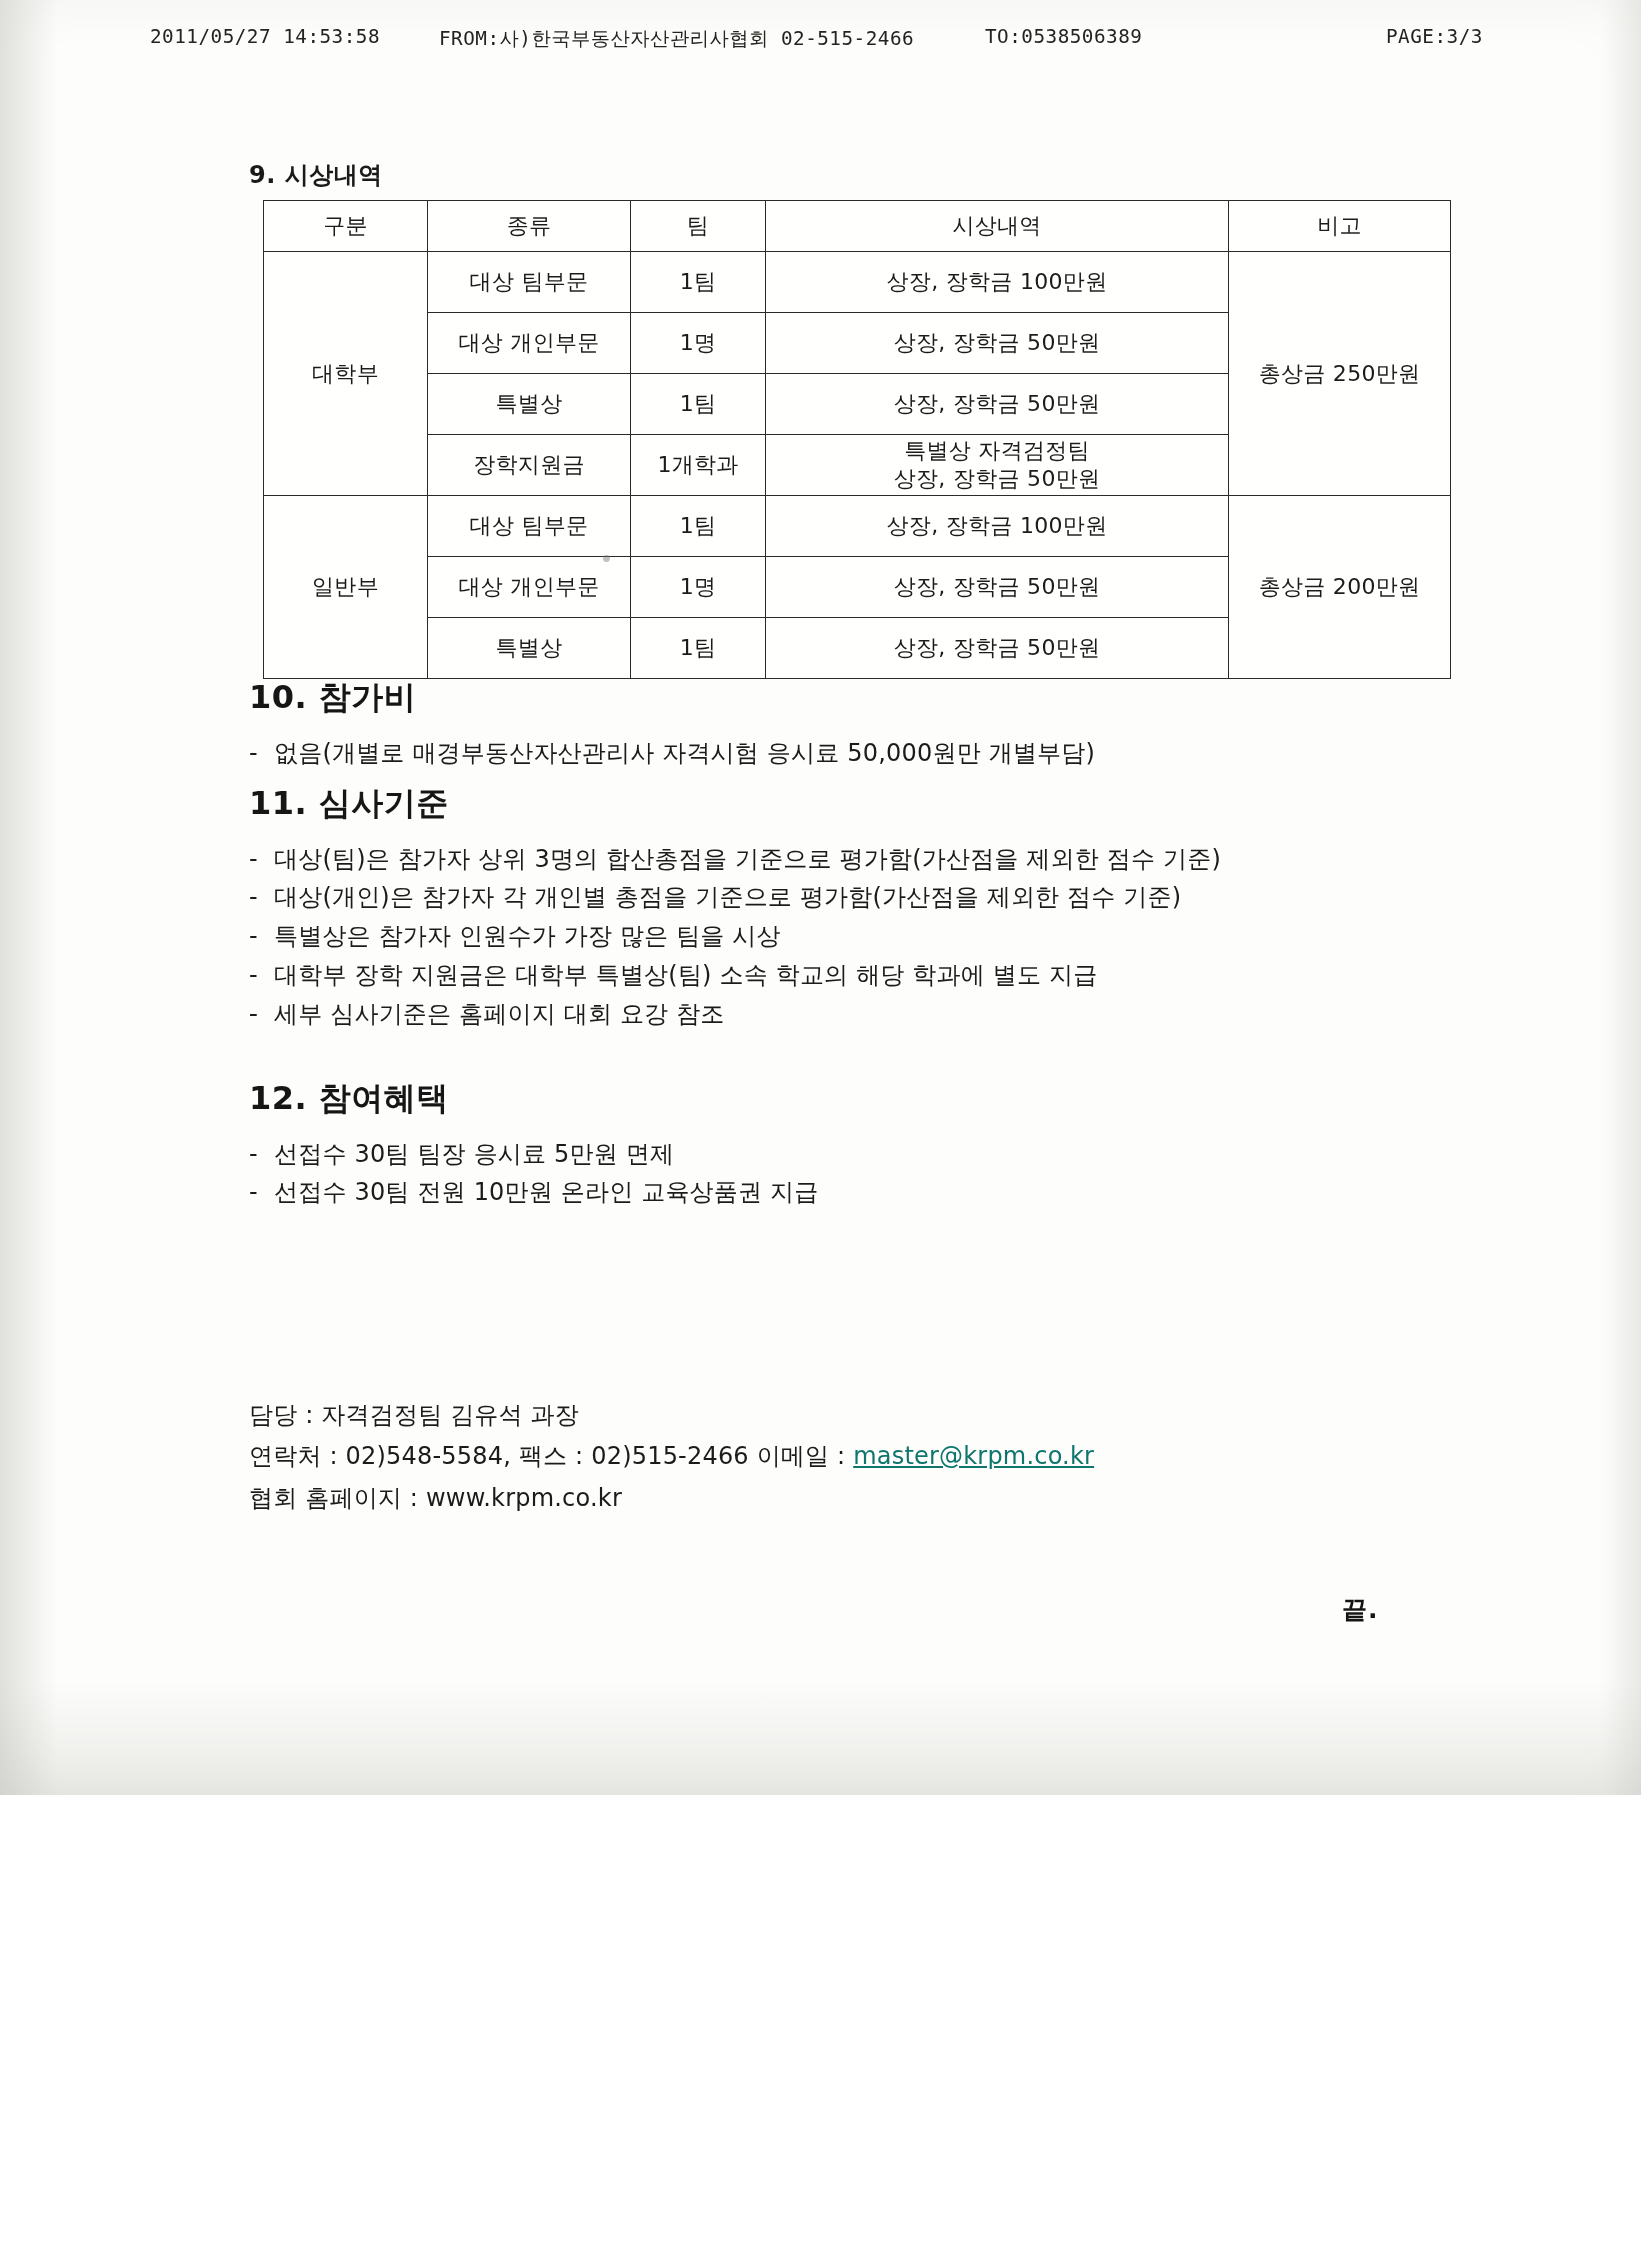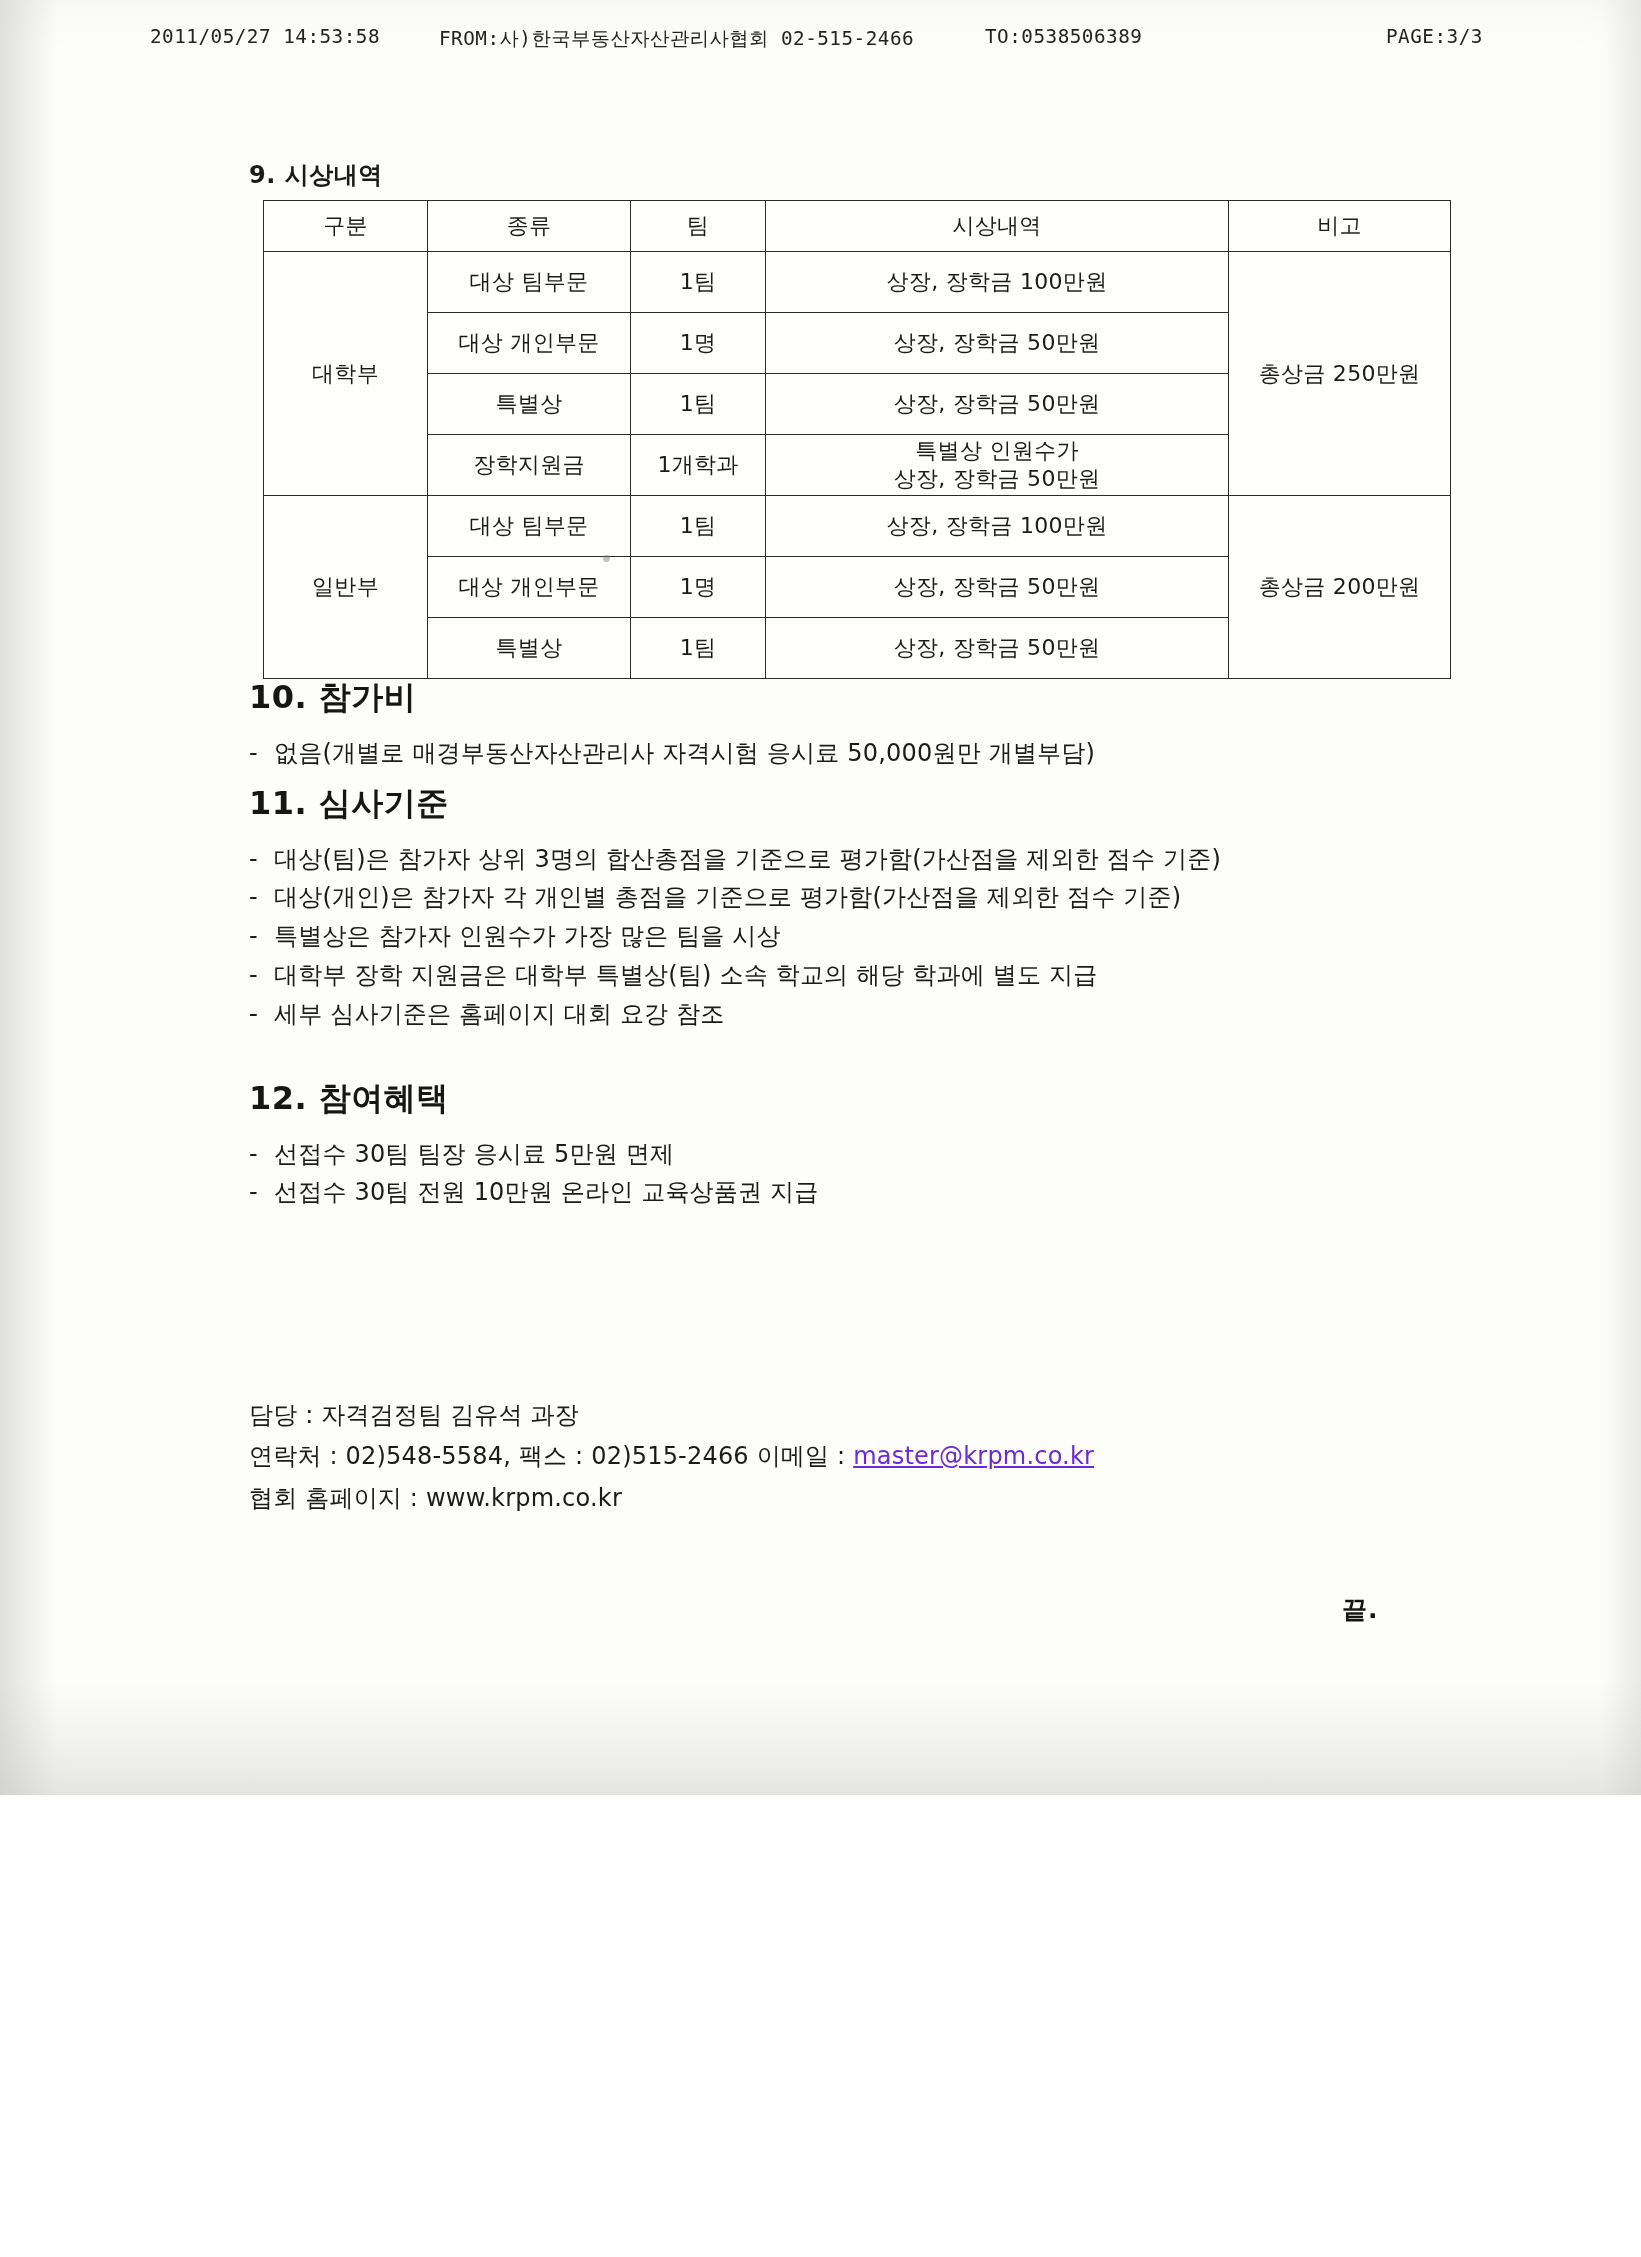--- a/index.html
+++ b/index.html
@@ -95,21 +95,21 @@
 
   .contact-line {
     font-size: 24px;
     line-height: 1.72;
     letter-spacing: 0.2px;
     color: #1b1b1b;
     white-space: nowrap;
   }
   .contact-line .mail {
     text-decoration: underline;
-    color: #6d28d9;
+    color: #0f766e;
   }
   .end-mark {
     font-size: 25px;
     font-weight: bold;
     letter-spacing: 1px;
     color: #141414;
   }
 
   
   .table-title {
@@ -221,21 +221,21 @@
       </tr>
       <tr>
         <td>특별상</td>
         <td>1팀</td>
         <td>상장, 장학금 50만원</td>
       </tr>
       <tr>
         <td>장학지원금</td>
         <td>1개학과</td>
         <td class="two-line">
-          <span>특별상 인원수가</span>
+          <span>특별상 자격검정팀</span>
           <span>상장, 장학금 50만원</span>
         </td>
       </tr>
 
       <tr>
         <td rowspan="3" class="cell-big">일반부</td>
         <td>대상 팀부문</td>
         <td>1팀</td>
         <td>상장, 장학금 100만원</td>
         <td rowspan="3">총상금 200만원</td>

